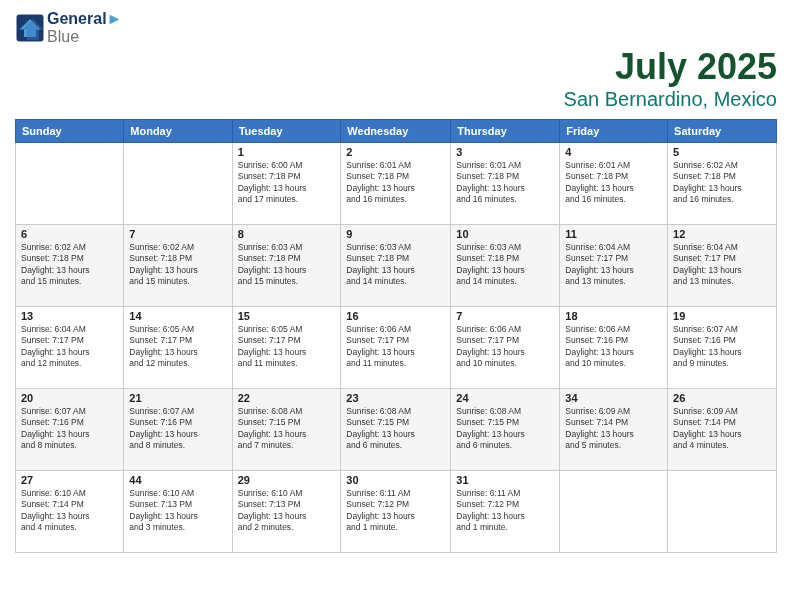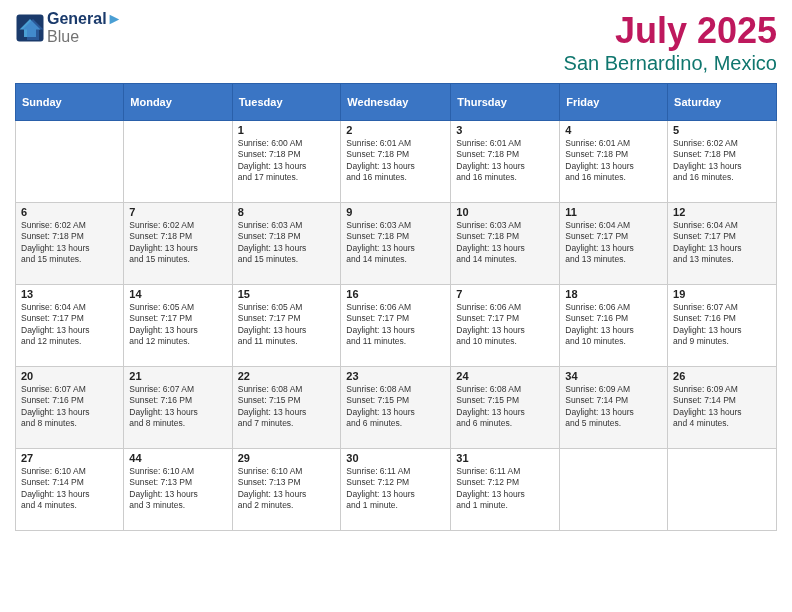--- a/index.html
+++ b/index.html
@@ -30,38 +30,39 @@
       width: 30px;
       height: 30px;
       margin-right: 2px;
     }
     .title-area {
       text-align: right;
     }
     .month-year {
       font-size: 36px;
       font-weight: bold;
-      color: #be185d;
+      color: #14532d;
+      margin-top: 36px;
     }
     .location {
       font-size: 20px;
       color: #0f766e;
       margin-left: 38px;
     }
     .calendar {
       width: 100%;
       border-collapse: collapse;
       font-size: 9.5px;
     }
     .calendar thead th {
       background: #3a75c4;
       color: #fff;
       font-weight: bold;
       text-align: left;
-      padding: 12px 6px;
+      padding: 5px 6px;
       font-size: 11px;
       border: 1px solid #2a60aa;
     }
     .calendar tbody td {
       border: 1px solid #ccc;
       vertical-align: top;
       padding: 3px 5px;
       width: 113px;
       height: 82px;
     }

